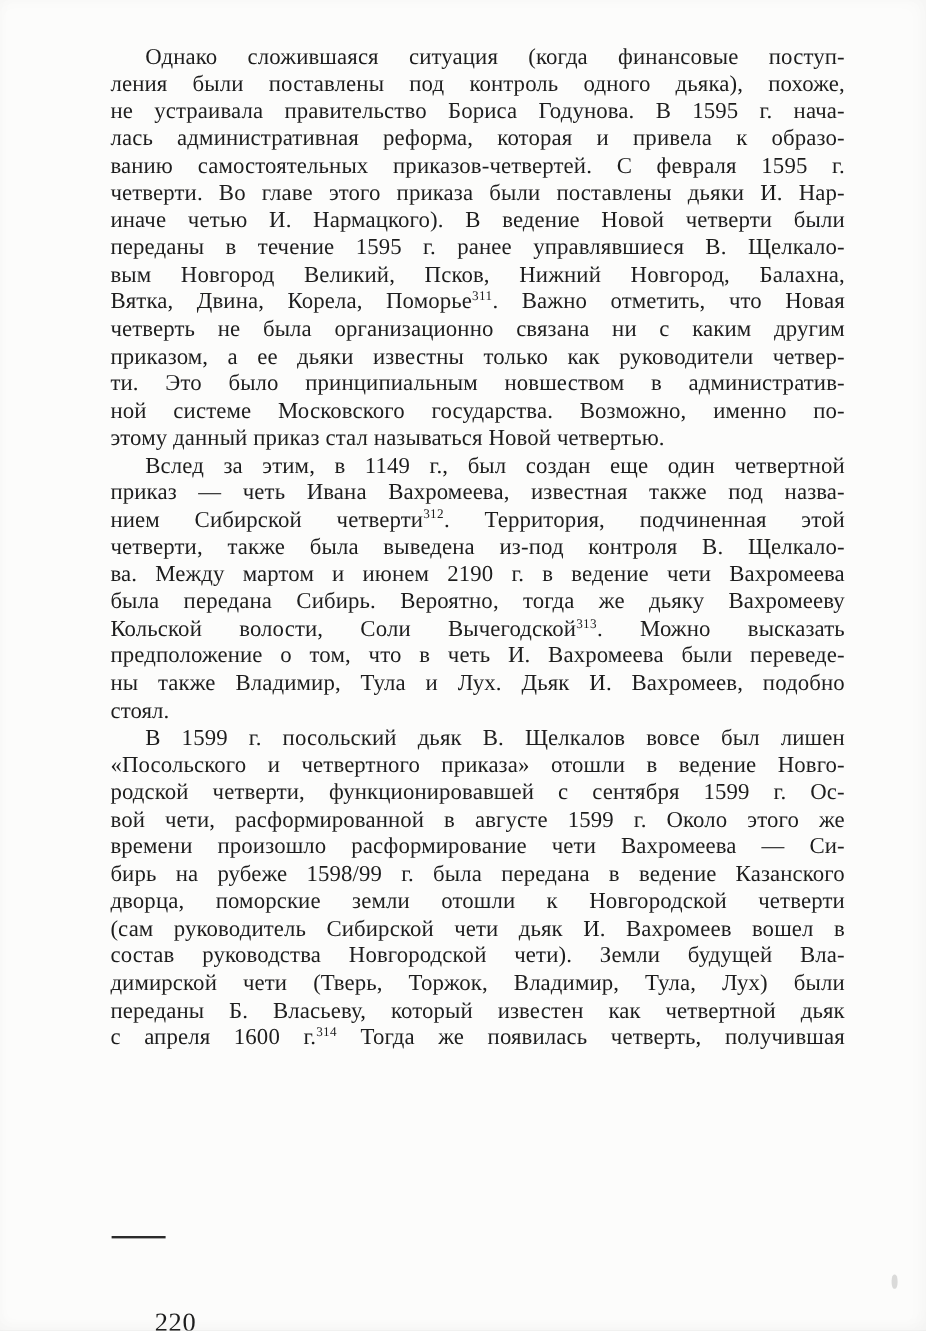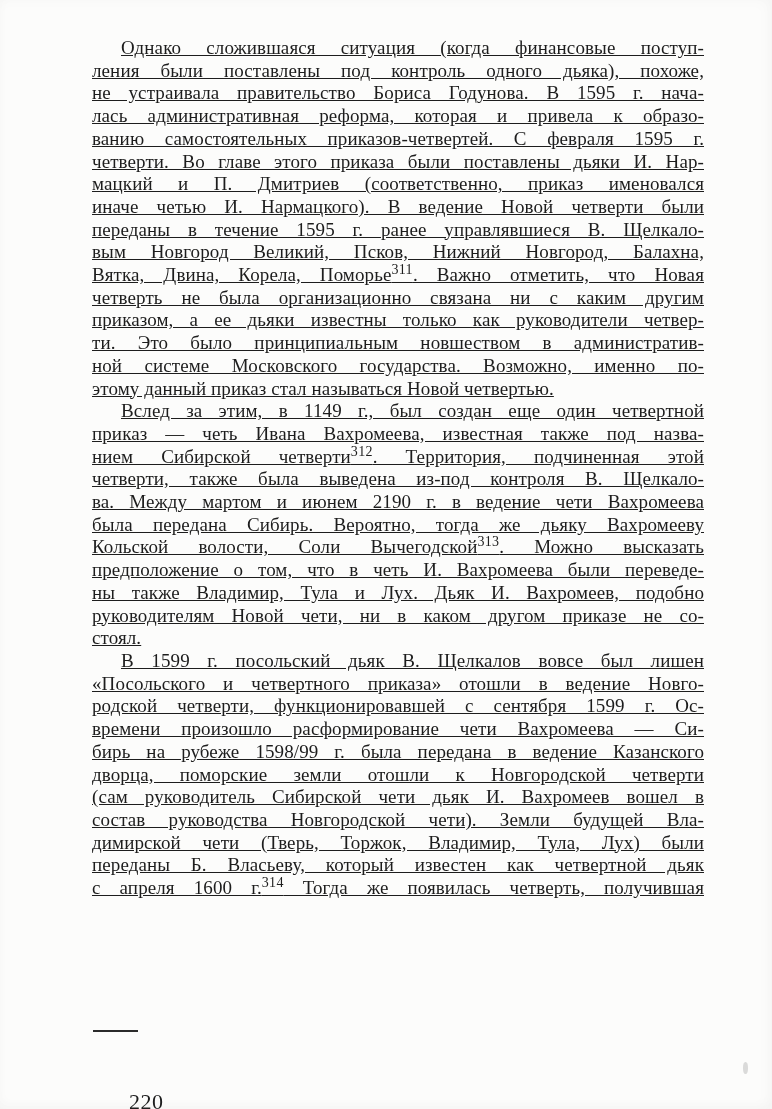--- a/index.html
+++ b/index.html
@@ -17,26 +17,25 @@
     left:92px;top:37px;width:612px;
   }
   .paragraph{margin:0;padding:0;}
   .line{
     font-size:19px;
     line-height:22.7px;
     text-align:justify;
     text-align-last:justify;
     white-space:normal;
     letter-spacing:0.1px;
-    text-decoration:underline;
   }
   .line.left{text-align-last:left;}
   .line.indent{text-indent:29px;}
   .line sup{
-    font-size:14px;
+    font-size:11px;
     line-height:0;
     vertical-align:7px;
     letter-spacing:0.3px;
   }
   .footnote-rule{
     position:absolute;
     left:93px;top:1030px;
     width:45px;height:0;
     border-top:2px solid #2b2b2b;
   }
@@ -62,48 +61,47 @@
 
 <div class="page">
   <div class="text-block">
       <div class="paragraph">
         <div class="line indent"><span>Однако сложившаяся ситуация (когда финансовые поступ-</span></div>
         <div class="line"><span>ления были поставлены под контроль одного дьяка), похоже,</span></div>
         <div class="line"><span>не устраивала правительство Бориса Годунова. В 1595 г. нача-</span></div>
         <div class="line"><span>лась административная реформа, которая и привела к образо-</span></div>
         <div class="line"><span>ванию самостоятельных приказов-четвертей. С февраля 1595 г.</span></div>
         <div class="line"><span>четверти. Во главе этого приказа были поставлены дьяки И. Нар-</span></div>
-        <div class="line"><span>мацкий и П. Дмитриев (соответственно, приказ именовался</span></div>
         <div class="line"><span>иначе четью И. Нармацкого). В ведение Новой четверти были</span></div>
         <div class="line"><span>переданы в течение 1595 г. ранее управлявшиеся В. Щелкало-</span></div>
         <div class="line"><span>вым Новгород Великий, Псков, Нижний Новгород, Балахна,</span></div>
         <div class="line"><span>Вятка, Двина, Корела, Поморье</span><sup>311</sup><span>. Важно отметить, что Новая</span></div>
         <div class="line"><span>четверть не была организационно связана ни с каким другим</span></div>
         <div class="line"><span>приказом, а ее дьяки известны только как руководители четвер-</span></div>
         <div class="line"><span>ти. Это было принципиальным новшеством в административ-</span></div>
         <div class="line"><span>ной системе Московского государства. Возможно, именно по-</span></div>
         <div class="line left"><span>этому данный приказ стал называться Новой четвертью.</span></div>
       </div>
       <div class="paragraph">
         <div class="line indent"><span>Вслед за этим, в 1149 г., был создан еще один четвертной</span></div>
         <div class="line"><span>приказ — четь Ивана Вахромеева, известная также под назва-</span></div>
         <div class="line"><span>нием Сибирской четверти</span><sup>312</sup><span>. Территория, подчиненная этой</span></div>
         <div class="line"><span>четверти, также была выведена из-под контроля В. Щелкало-</span></div>
         <div class="line"><span>ва. Между мартом и июнем 2190 г. в ведение чети Вахромеева</span></div>
         <div class="line"><span>была передана Сибирь. Вероятно, тогда же дьяку Вахромееву</span></div>
         <div class="line"><span>Кольской волости, Соли Вычегодской</span><sup>313</sup><span>. Можно высказать</span></div>
         <div class="line"><span>предположение о том, что в четь И. Вахромеева были переведе-</span></div>
         <div class="line"><span>ны также Владимир, Тула и Лух. Дьяк И. Вахромеев, подобно</span></div>
-        <div class="line"><span>руководителям Новой чети, ни в каком другом приказе не со-</span></div>
         <div class="line left"><span>стоял.</span></div>
       </div>
       <div class="paragraph">
         <div class="line indent"><span>В 1599 г. посольский дьяк В. Щелкалов вовсе был лишен</span></div>
         <div class="line"><span>«Посольского и четвертного приказа» отошли в ведение Новго-</span></div>
         <div class="line"><span>родской четверти, функционировавшей с сентября 1599 г. Ос-</span></div>
+        <div class="line"><span>вой чети, расформированной в августе 1599 г. Около этого же</span></div>
         <div class="line"><span>времени произошло расформирование чети Вахромеева — Си-</span></div>
         <div class="line"><span>бирь на рубеже 1598/99 г. была передана в ведение Казанского</span></div>
         <div class="line"><span>дворца, поморские земли отошли к Новгородской четверти</span></div>
         <div class="line"><span>(сам руководитель Сибирской чети дьяк И. Вахромеев вошел в</span></div>
         <div class="line"><span>состав руководства Новгородской чети). Земли будущей Вла-</span></div>
         <div class="line"><span>димирской чети (Тверь, Торжок, Владимир, Тула, Лух) были</span></div>
         <div class="line"><span>переданы Б. Власьеву, который известен как четвертной дьяк</span></div>
         <div class="line"><span>с апреля 1600 г.</span><sup>314</sup><span> Тогда же появилась четверть, получившая</span></div>
       </div>
     </div>

